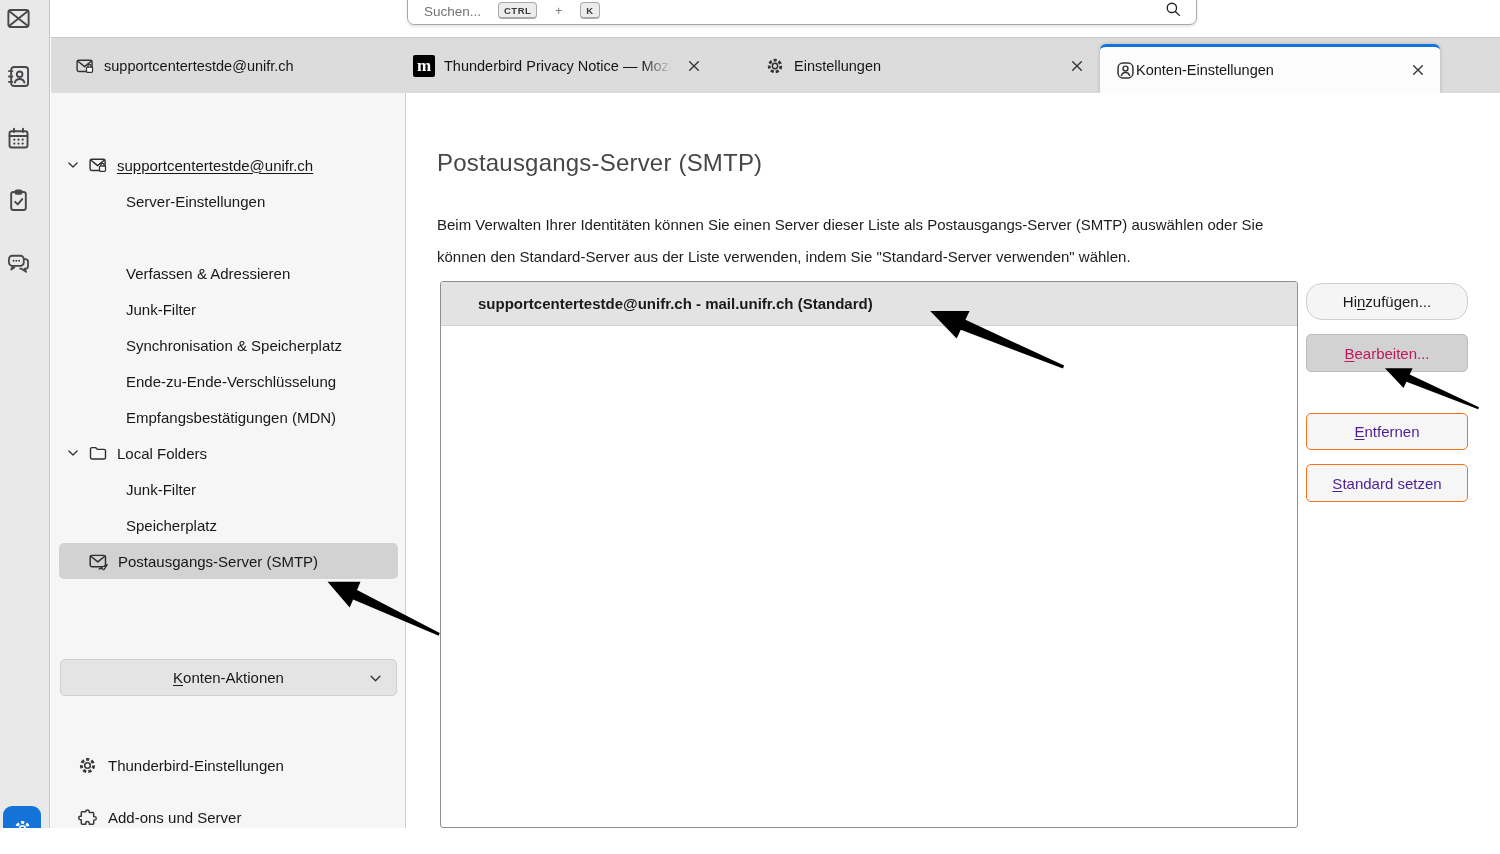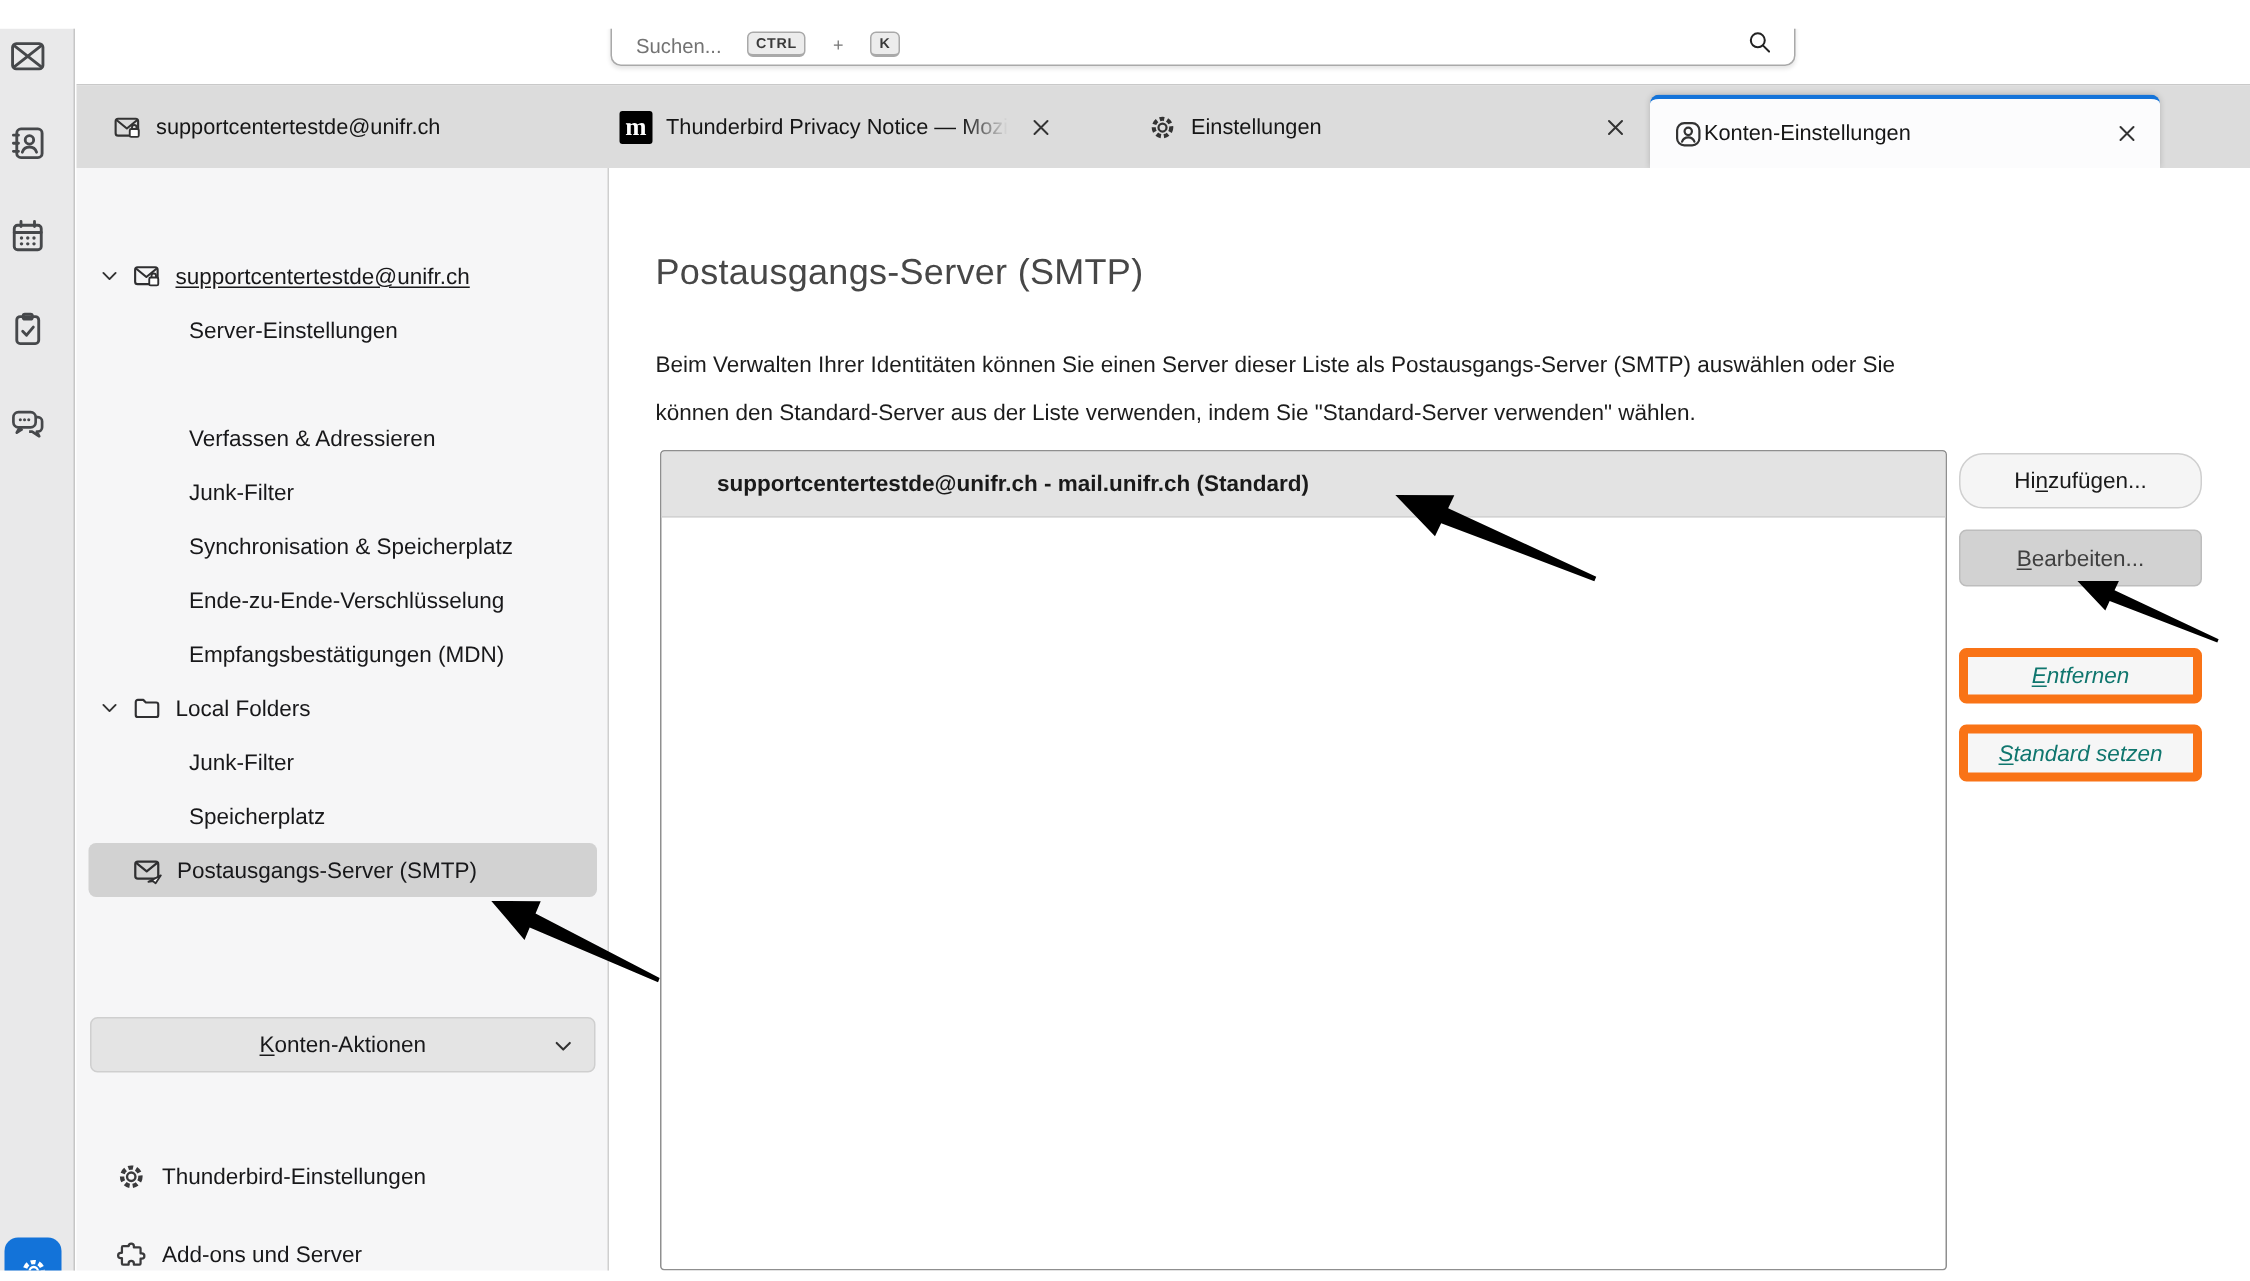--- a/index.html
+++ b/index.html
@@ -4,21 +4,21 @@
 <style>
   :root{
     --accent-blue:#1373d9;
     --arrow-pink:#f43b68;
     --sidebar-selected-bg:#d2d2d2;
     --selected-row-bg:#e3e3e3;
   }
   *{margin:0;padding:0;box-sizing:border-box;}
   html,body{width:1500px;height:854px;}
   body{font-family:"Liberation Sans","DejaVu Sans",sans-serif;background:#fff;color:#1a1a1a;overflow:hidden;}
-  .screen{position:relative;width:1500px;height:828px;background:#fff;overflow:hidden;margin-top:19px;}
+  .screen{position:relative;width:1500px;height:828px;background:#fff;overflow:hidden;}
 
   
   .spaces{position:absolute;left:0;top:0;width:50px;height:854px;background:#e9e9ea;border-right:1px solid #c6c6c6;}
   .space-btn{position:absolute;left:5px;width:40px;height:32px;color:#46484b;display:flex;align-items:center;}
   .space-btn svg{width:27px;height:27px;}
   .settings-space{position:absolute;left:3px;top:806px;width:38px;height:44px;border-radius:9px;background:var(--accent-blue);display:flex;align-items:center;justify-content:center;color:#fff;}
   .settings-space svg{width:21px;height:21px;}
 
   
   .header{position:absolute;left:51px;top:0;width:1449px;height:38px;background:#fff;border-bottom:1px solid #c9c9c9;overflow:hidden;}
@@ -67,22 +67,22 @@
 
   
   .main{position:absolute;left:407px;top:93px;width:1093px;height:761px;background:#fff;}
   .page-title{position:absolute;left:30px;top:56px;font-size:24px;font-weight:300;color:#474747;letter-spacing:.2px;}
   .desc{position:absolute;left:30px;top:116px;font-size:15px;color:#1c1c1c;line-height:32px;white-space:nowrap;}
   .listbox{position:absolute;left:33px;top:188px;width:858px;height:547px;background:#fff;border:1px solid #8f8f8f;border-radius:3px;overflow:hidden;}
   .listrow{height:44px;display:flex;align-items:center;padding-left:12px;font-size:15px;}
   .listrow.selected{background:var(--selected-row-bg);border-bottom:1px solid #d2d2d2;font-weight:bold;padding-left:37px;}
   .side-btn{position:absolute;left:899px;width:162px;border-radius:5px;font-size:15px;display:flex;align-items:center;justify-content:center;font-family:inherit;cursor:pointer;}
   .btn-normal{background:#f5f5f5;border:1px solid #cfcfcf;color:#1a1a1a;}
-  .btn-highlight{background:#d2d2d2;border:1px solid #bdbdbd;color:#404040;}
-  .btn-disabled{background:#f6f6f6;border:6px solid #f97316;color:#0f766e;cursor:default;font-style:italic;}
+  .btn-highlight{background:#d2d2d2;border:1px solid #bdbdbd;color:#be185d;}
+  .btn-disabled{background:#f6f6f6;border:1px solid #f97316;color:#4c1d95;cursor:default;}
   .btn-add{top:190px;height:37px;border-radius:16px;}
   .btn-edit{top:241px;height:38px;}
   .btn-remove{top:320px;height:37px;}
   .btn-default{top:371px;height:38px;}
 
   
   .arrow{position:absolute;pointer-events:none;z-index:20;}
 
   .cursor{position:absolute;left:1488px;top:841px;z-index:30;}
 </style>

